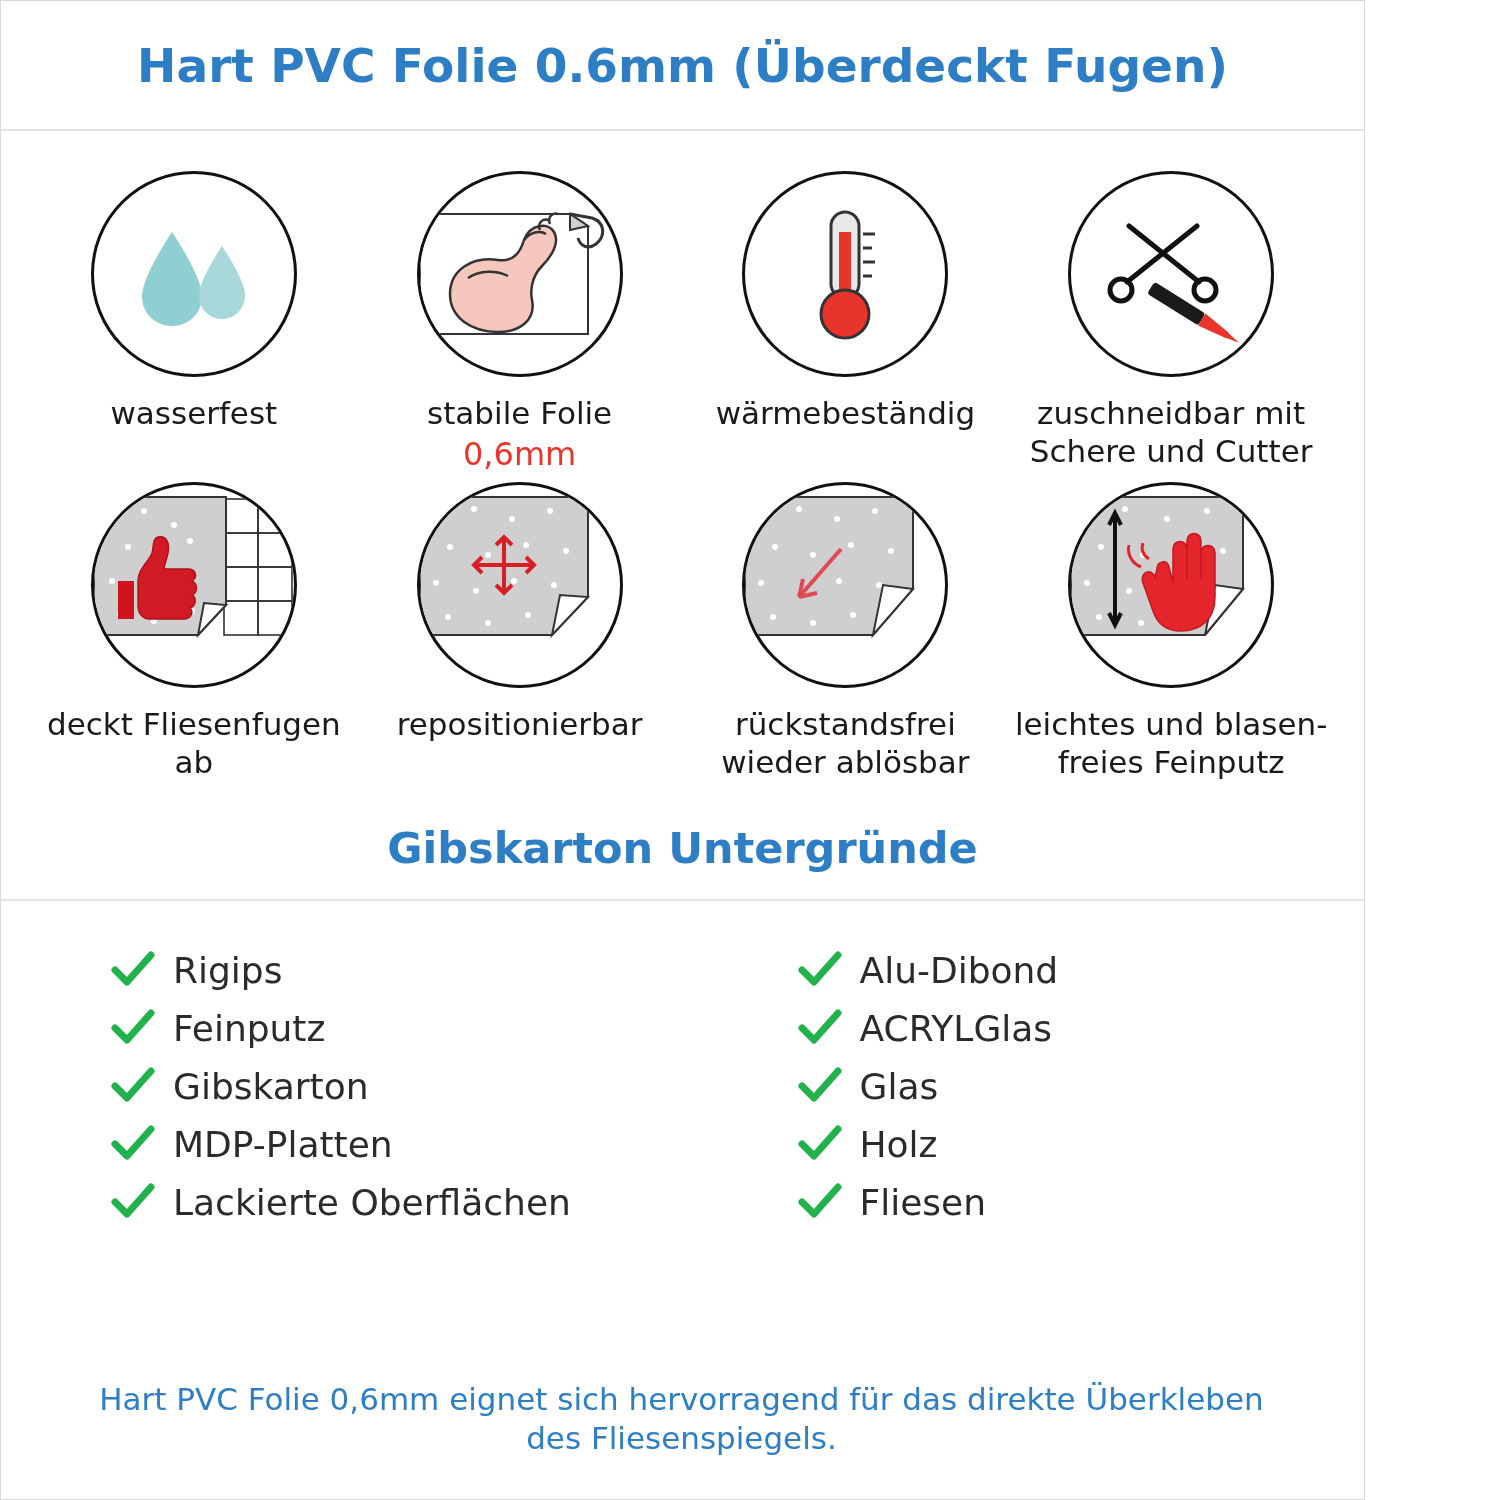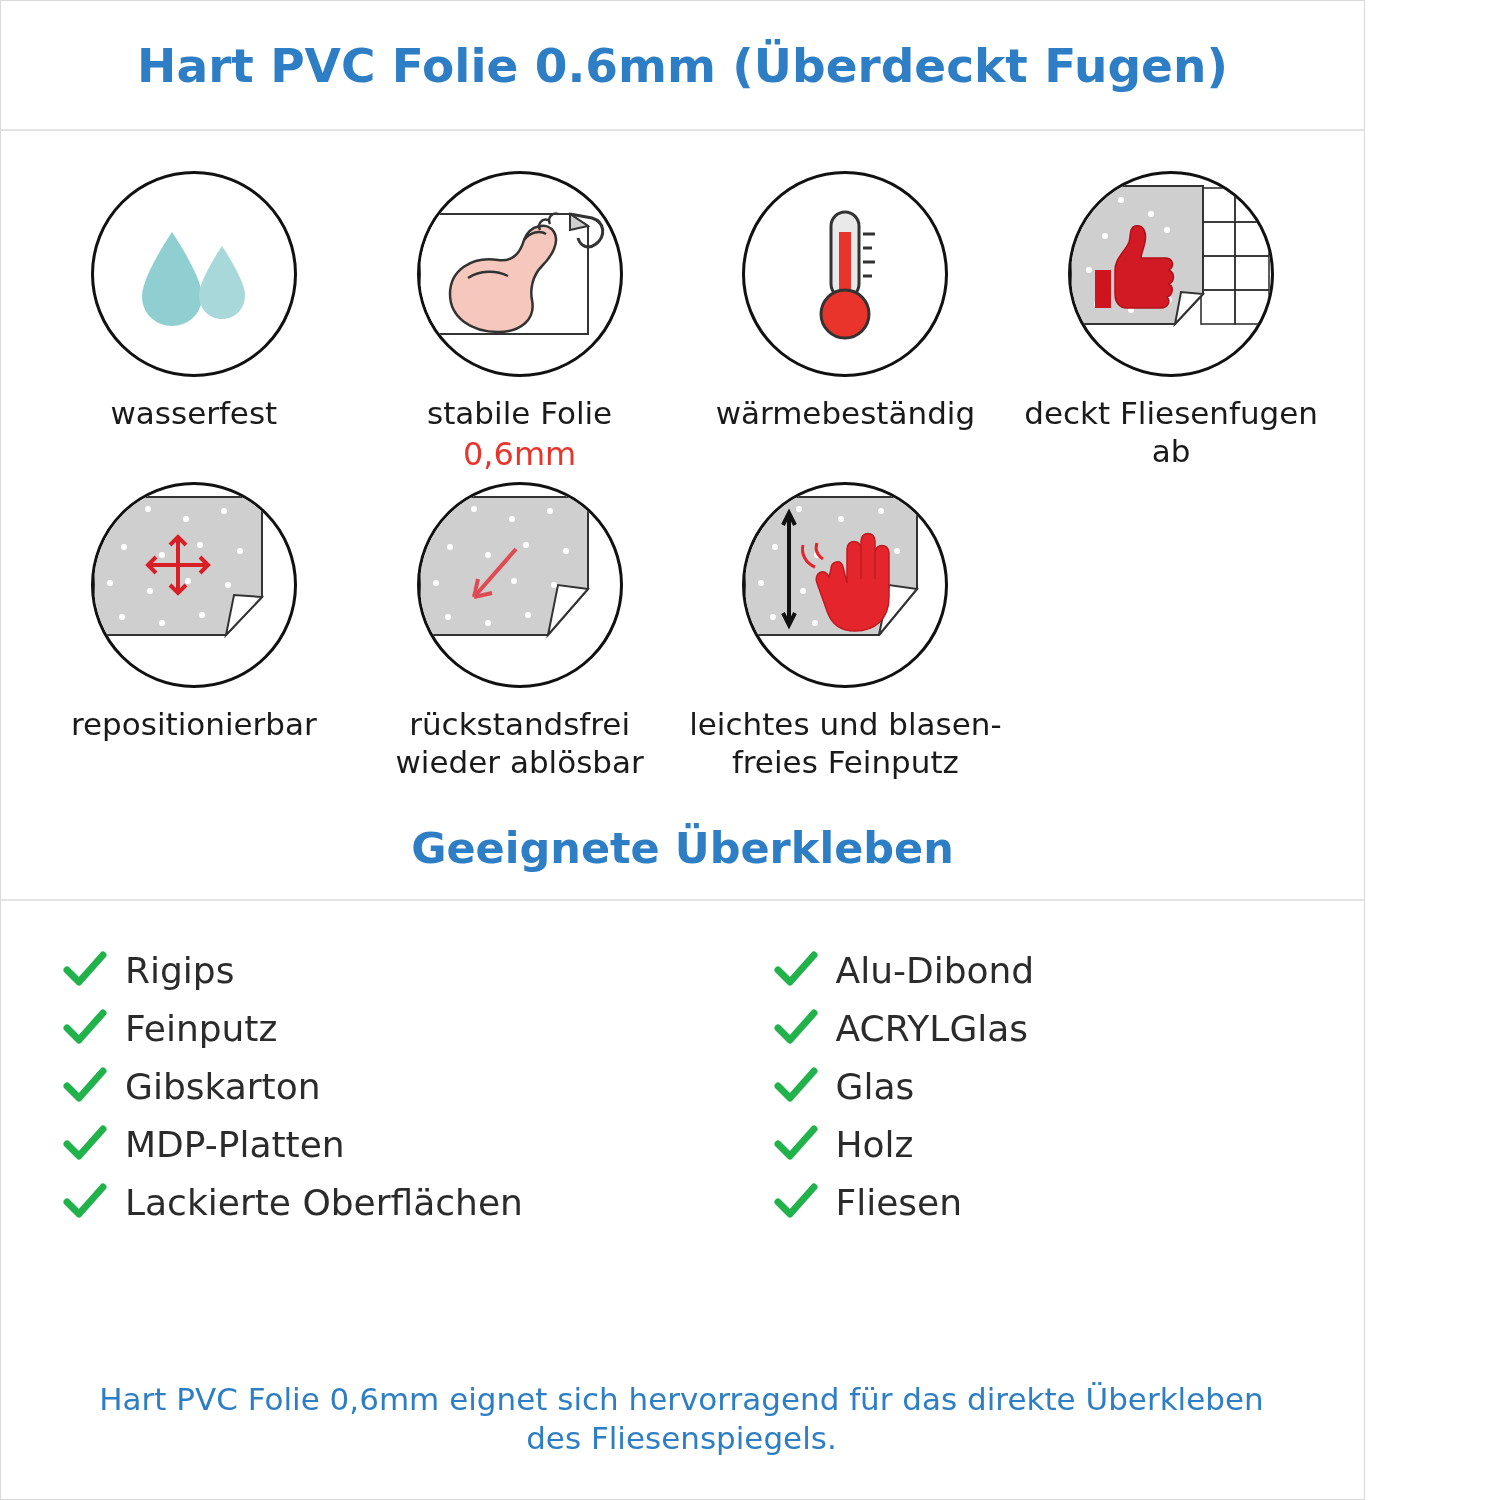--- a/index.html
+++ b/index.html
@@ -92,21 +92,21 @@
     width: 100%;
   }
 
   
   .lists {
     display: flex;
     padding: 40px 0 0 0;
   }
   .list-col {
     flex: 1;
-    padding-left: 62px;
+    padding-left: 110px;
     box-sizing: border-box;
   }
   .list-col.right {
     padding-left: 120px;
   }
   .list-item {
     display: flex;
     align-items: center;
     height: 58px;
     font-size: 36px;
@@ -188,20 +188,40 @@
           <line x1="118" y1="74" x2="127" y2="74" stroke="#333" stroke-width="3"></line>
           <line x1="118" y1="88" x2="130" y2="88" stroke="#333" stroke-width="3"></line>
           <line x1="118" y1="102" x2="127" y2="102" stroke="#333" stroke-width="3"></line>
         </svg>
       </div>
       <div class="feature-caption">
         <span>wärmebeständig</span>
       </div>
     </div>
 
+    <div class="feature">
+      <div class="circle">
+        <svg width="200" height="200" viewBox="0 0 200 200">
+          <g stroke="#111" stroke-width="5" fill="none" stroke-linecap="round">
+            <line x1="58" y1="52" x2="128" y2="108"></line>
+            <line x1="126" y1="52" x2="56" y2="108"></line>
+            <circle cx="50" cy="116" r="11"></circle>
+            <circle cx="134" cy="116" r="11"></circle>
+          </g>
+          <g transform="rotate(32 120 140)">
+            <rect x="72" y="132" width="60" height="14" rx="3" fill="#1a1a1a"></rect>
+            <path d="M132 132 L162 136 L162 142 L132 146 Z" fill="#e8342a"></path>
+            <path d="M160 136 L176 139 L160 142 Z" fill="#e8342a"></path>
+          </g>
+        </svg>
+      </div>
+      <div class="feature-caption">
+        <span>zuschneidbar mit Schere und Cutter</span>
+      </div>
+    </div>
 
     <div class="feature">
       <div class="circle">
         <svg width="200" height="200" viewBox="0 0 200 200">
           <g stroke="#333" stroke-width="1.6" fill="none">
             <rect x="96" y="14" width="34" height="34"></rect>
               <rect x="130" y="14" width="34" height="34"></rect>
               <rect x="164" y="14" width="34" height="34"></rect>
             <rect x="96" y="48" width="34" height="34"></rect>
               <rect x="130" y="48" width="34" height="34"></rect>
@@ -341,21 +361,21 @@
           </g>
         </svg>
       </div>
       <div class="feature-caption">
         <span>leichtes und blasen-freies Feinputz</span>
       </div>
     </div>
 
   </div>
 
-  <div class="section-title">Geeignete Überkleben</div>
+  <div class="section-title">Gibskarton Untergründe</div>
   <div class="divider"></div>
 
   <div class="lists">
     <div class="list-col">
       <div class="list-item">
         <span class="check">
           <svg width="44" height="40" viewBox="0 0 44 40">
               <path d="M4 20 L16 32 L40 5" fill="none" stroke="#22b24c" stroke-width="7" stroke-linecap="round" stroke-linejoin="round"></path>
             </svg>
         </span>

